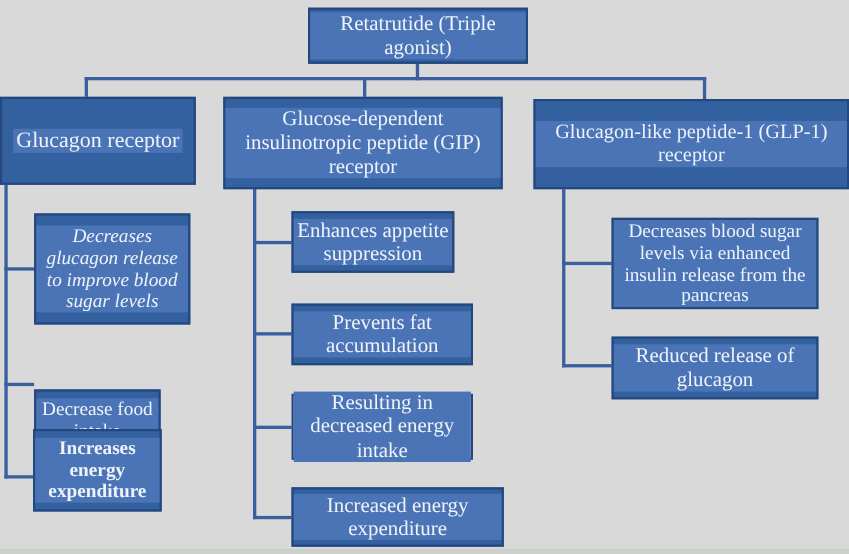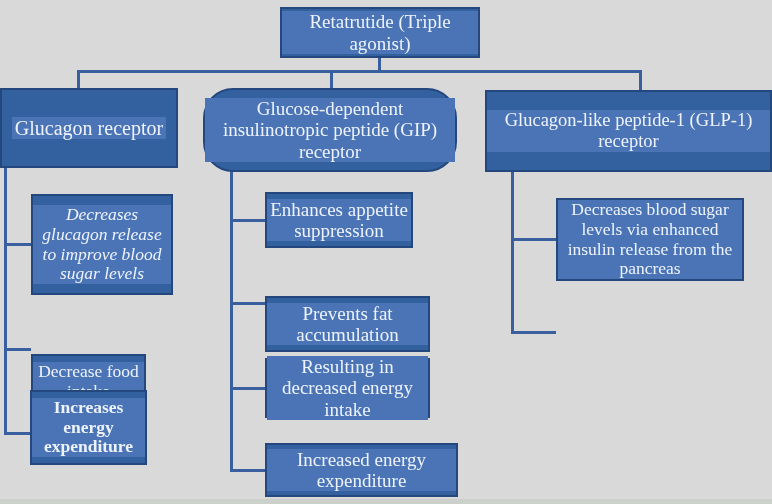--- a/index.html
+++ b/index.html
@@ -41,27 +41,27 @@
     -webkit-box-decoration-break:clone;
     box-decoration-break:clone;
   }
   .conn{
     position:absolute;
     background:var(--connector);
   }
   
   .n-root        {left:280px; top:7px;   width:200px; height:51px;  font-size:19px;}
   .n-left-header {left:0px;   top:88px;  width:178px; height:80px;  font-size:20px;}
-  .n-mid-header  {left:203px; top:88px;  width:254px; height:84px;  font-size:19px;border-radius:30px;}
+  .n-mid-header  {left:203px; top:88px;  width:254px; height:84px;  font-size:19px;}
   .n-right-header{left:485px; top:90px;  width:287px; height:82px;  font-size:18.5px;justify-content:flex-end;}
   .n-left-1      {left:31px;  top:194px; width:142px; height:101px; font-size:17.5px;font-style:italic;}
   .n-left-2      {left:31px;  top:322px; width:115px; height:55px;  font-size:17.5px;margin-top:32px;}
   .n-left-3      {left:30px;  top:390px; width:117px; height:75px;  font-size:17.5px;font-weight:bold;}
   .n-mid-1       {left:265px; top:192px; width:148px; height:56px;  font-size:19px;}
-  .n-mid-2       {left:265px; top:276px; width:165px; height:56px;  font-size:19px;margin-top:20px;}
+  .n-mid-2       {left:265px; top:276px; width:165px; height:56px;  font-size:19px;}
   .n-mid-3       {left:265px; top:358px; width:165px; height:60px;  font-size:19px;}
   .n-mid-4       {left:265px; top:443px; width:193px; height:54px;  font-size:19px;}
   .n-right-1     {left:556px; top:198px; width:188px; height:83px;  font-size:17.5px;}
   .n-right-2     {left:556px; top:306px; width:188px; height:57px;  font-size:19px;}
   
   .c-root-stub  {left:378px; top:57px;  width:3px;   height:16px;}
   .c-top-h      {left:77px;  top:70px;  width:565px; height:3px;}
   .c-drop-left  {left:77px;  top:70px;  width:3px;   height:18px;}
   .c-drop-mid   {left:330px; top:70px;  width:3px;   height:18px;}
   .c-drop-right {left:639px; top:70px;  width:3px;   height:20px;}
@@ -143,15 +143,18 @@
   </div>
 
   <div class="node n-mid-4">
     <span class="hl">Increased energy expenditure</span>
   </div>
 
   <div class="node n-right-1">
     <span class="hl">Decreases blood sugar levels via enhanced insulin release from the pancreas</span>
   </div>
 
+  <div class="node n-right-2">
+    <span class="hl">Reduced release of glucagon</span>
+  </div>
 
   <div class="bottom-strip"></div>
 </div>
 
 </body></html>

